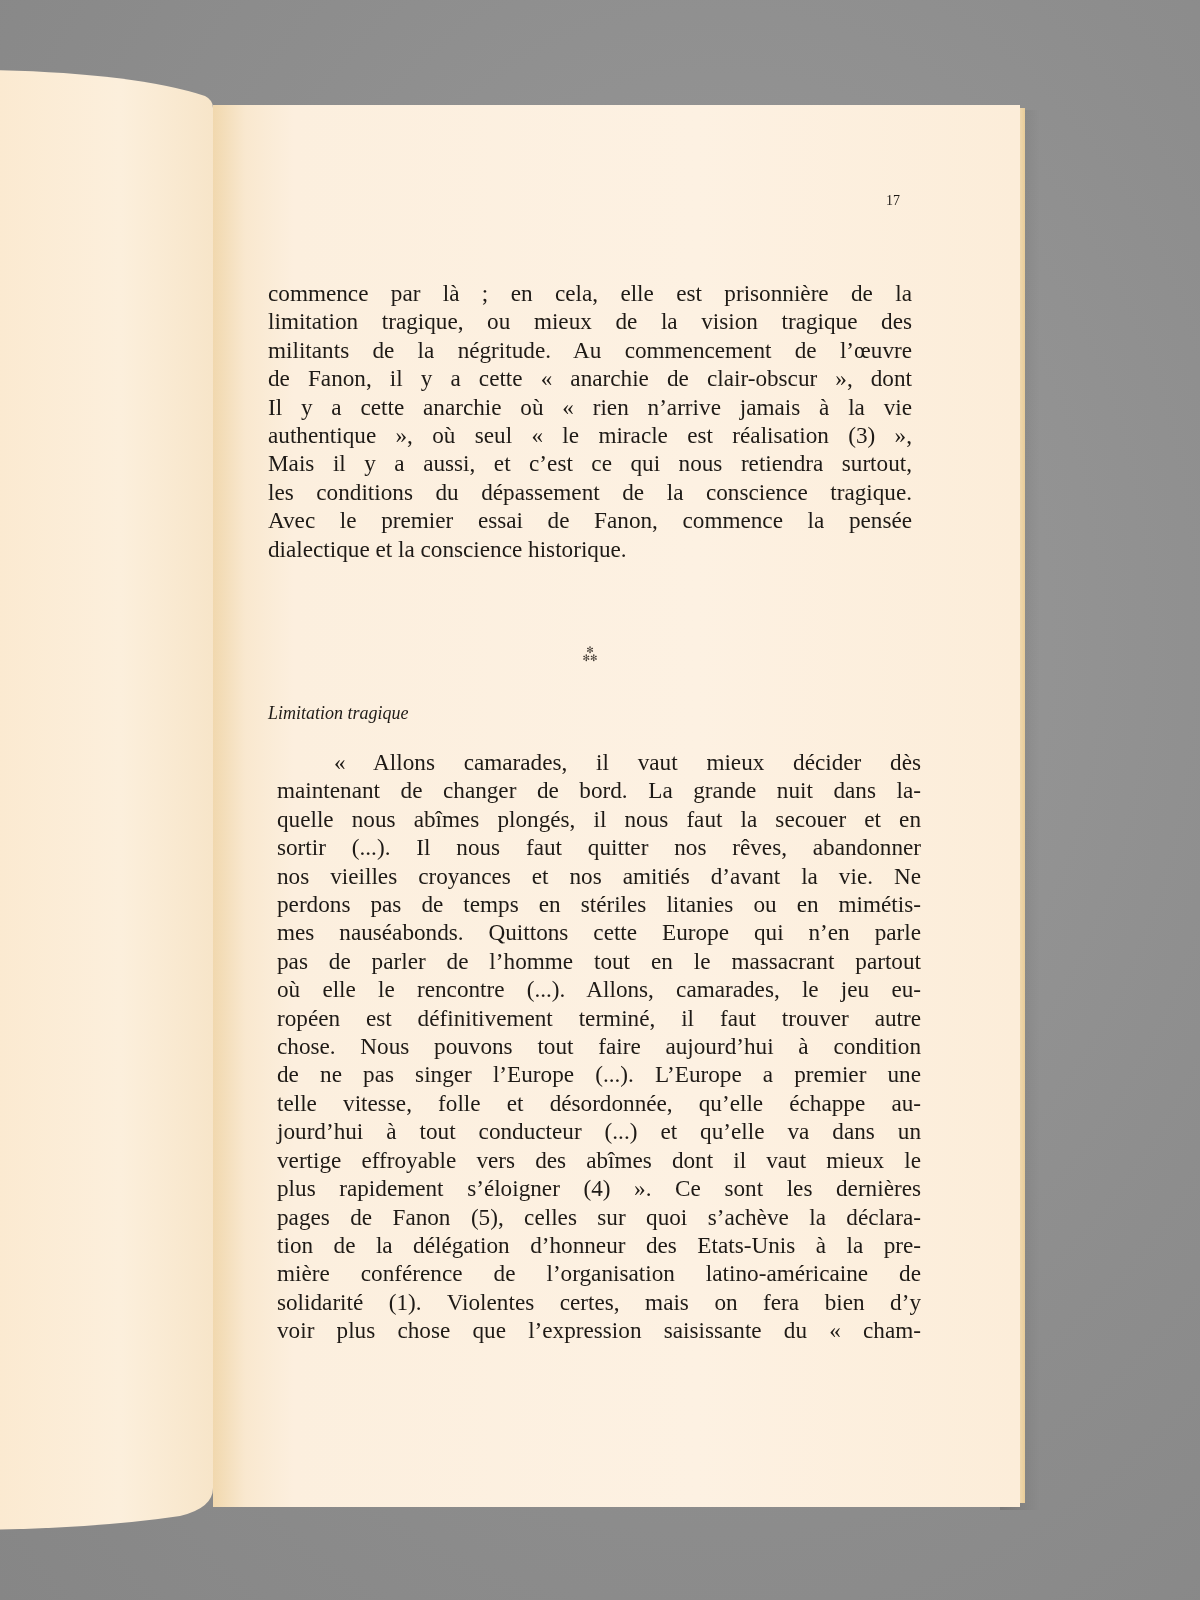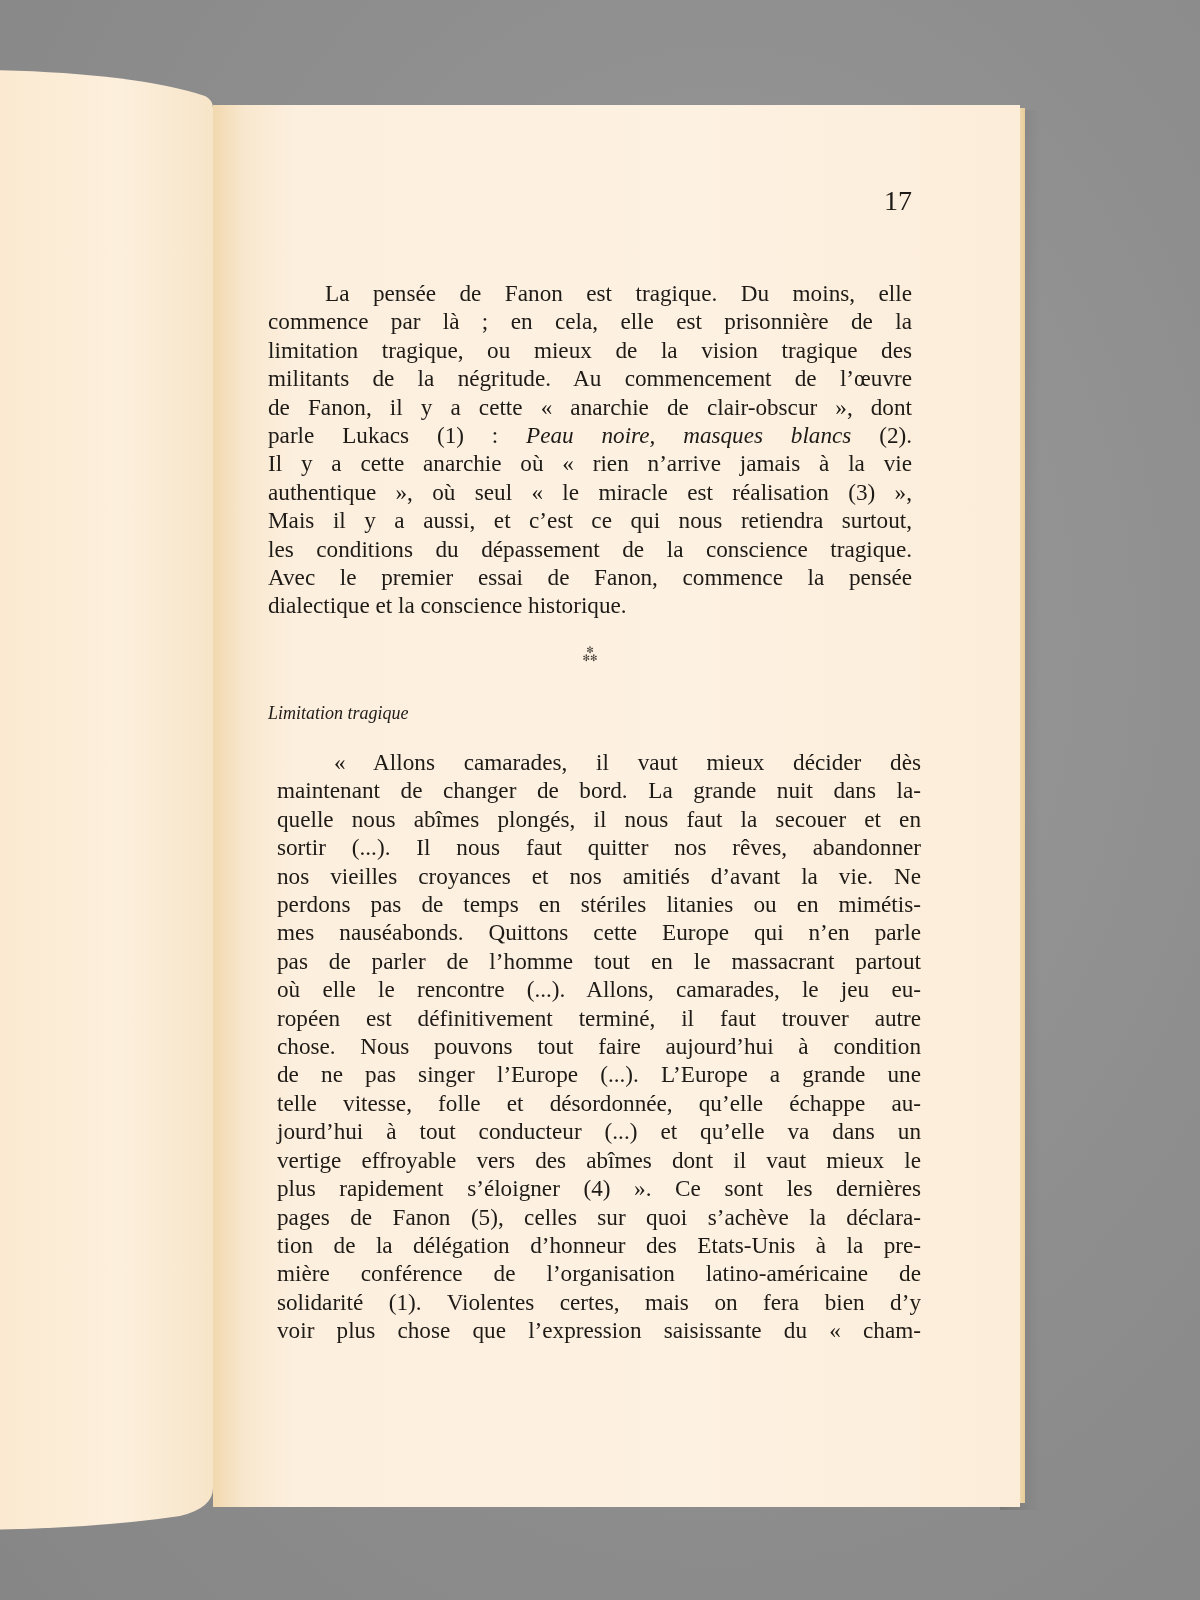--- a/index.html
+++ b/index.html
@@ -25,21 +25,21 @@
   .right-edge {
     position: absolute; left: 1020px; top: 108px; width: 5px; height: 1395px;
     background: linear-gradient(to right, #efd7ad, #e8cc98);
   }
   .text-col {
     position: absolute; left: 268px; top: 190px; width: 644px;
     color: #1e1a16; font-size: 23.2px; line-height: 28.4px;
     text-align: justify;
   }
   .page-number {
-    position: absolute; right: 0; top: 0; font-size: 28px; line-height: 21px;
+    position: absolute; right: 12px; top: 0; font-size: 14px; line-height: 21px;
   }
   .para { margin: 0; text-indent: 57px; }
   .p1 { position: absolute; top: 89px; left: 0; width: 644px; }
   .asterism {
     position: absolute; top: 456px; left: 0; width: 644px; text-align: center;
     font-size: 9px; line-height: 8px; color: #3a332c;
   }
   .heading {
     position: absolute; top: 509px; left: 0; font-style: italic; font-size: 18px; line-height: 28px;
   }
@@ -55,26 +55,24 @@
 
 <div class="shadow-right"></div>
 <div class="left-page"></div>
 <div class="right-page"></div>
 <div class="right-edge"></div>
 
 <div class="text-col">
   <div class="page-number">17</div>
 
   <div class="para p1">
-    <span class="line indent">La pensée de Fanon est tragique. Du moins, elle</span>
     <span class="line">commence par là ; en cela, elle est prisonnière de la</span>
     <span class="line">limitation tragique, ou mieux de la vision tragique des</span>
     <span class="line">militants de la négritude. Au commencement de l’œuvre</span>
     <span class="line">de Fanon, il y a cette « anarchie de clair-obscur », dont</span>
-    <span class="line"><span>parle Lukacs (1) :</span> <em>Peau noire, masques blancs</em> <span>(2).</span></span>
     <span class="line">Il y a cette anarchie où « rien n’arrive jamais à la vie</span>
     <span class="line">authentique », où seul « le miracle est réalisation (3) »,</span>
     <span class="line">Mais il y a aussi, et c’est ce qui nous retiendra surtout,</span>
     <span class="line">les conditions du dépassement de la conscience tragique.</span>
     <span class="line">Avec le premier essai de Fanon, commence la pensée</span>
     <span class="line last">dialectique et la conscience historique.</span>
   </div>
 
   <div class="asterism">
     <div>✻</div>
@@ -88,21 +86,21 @@
     <span class="line">maintenant de changer de bord. La grande nuit dans la-</span>
     <span class="line">quelle nous abîmes plongés, il nous faut la secouer et en</span>
     <span class="line">sortir (...). Il nous faut quitter nos rêves, abandonner</span>
     <span class="line">nos vieilles croyances et nos amitiés d’avant la vie. Ne</span>
     <span class="line">perdons pas de temps en stériles litanies ou en mimétis-</span>
     <span class="line">mes nauséabonds. Quittons cette Europe qui n’en parle</span>
     <span class="line">pas de parler de l’homme tout en le massacrant partout</span>
     <span class="line">où elle le rencontre (...). Allons, camarades, le jeu eu-</span>
     <span class="line">ropéen est définitivement terminé, il faut trouver autre</span>
     <span class="line">chose. Nous pouvons tout faire aujourd’hui à condition</span>
-    <span class="line">de ne pas singer l’Europe (...). L’Europe a grande une</span>
+    <span class="line">de ne pas singer l’Europe (...). L’Europe a premier une</span>
     <span class="line">telle vitesse, folle et désordonnée, qu’elle échappe au-</span>
     <span class="line">jourd’hui à tout conducteur (...) et qu’elle va dans un</span>
     <span class="line">vertige effroyable vers des abîmes dont il vaut mieux le</span>
     <span class="line">plus rapidement s’éloigner (4) ». Ce sont les dernières</span>
     <span class="line">pages de Fanon (5), celles sur quoi s’achève la déclara-</span>
     <span class="line">tion de la délégation d’honneur des Etats-Unis à la pre-</span>
     <span class="line">mière conférence de l’organisation latino-américaine de</span>
     <span class="line">solidarité (1). Violentes certes, mais on fera bien d’y</span>
     <span class="line">voir plus chose que l’expression saisissante du « cham-</span>
   </div>

